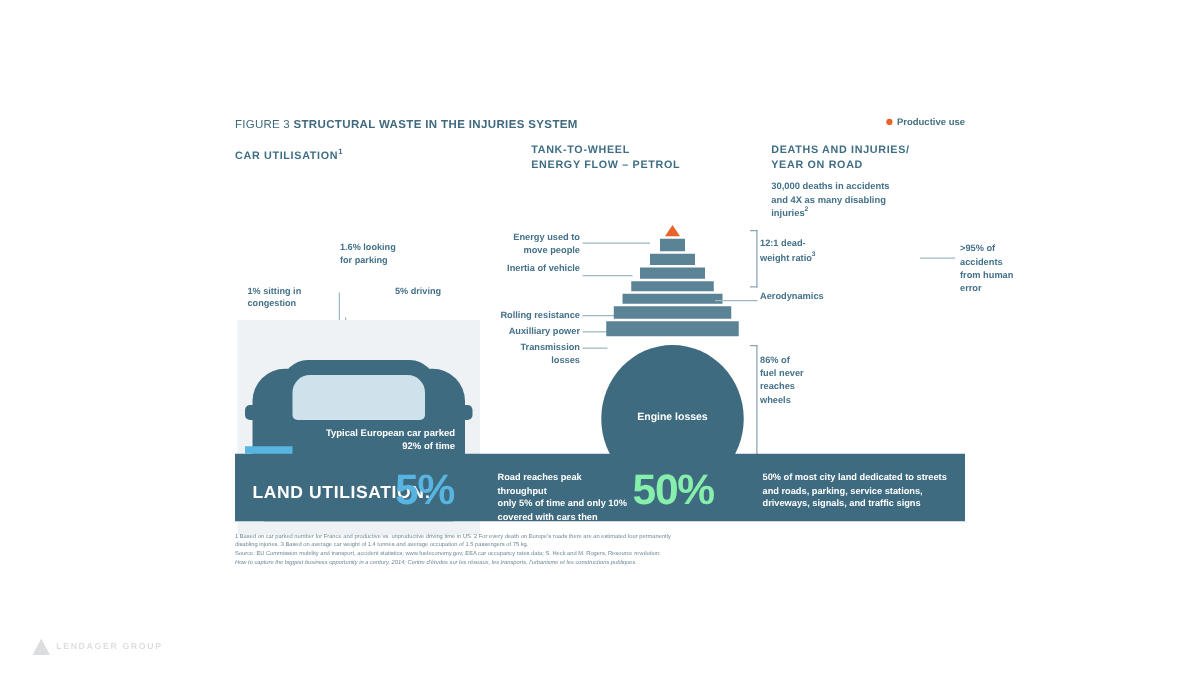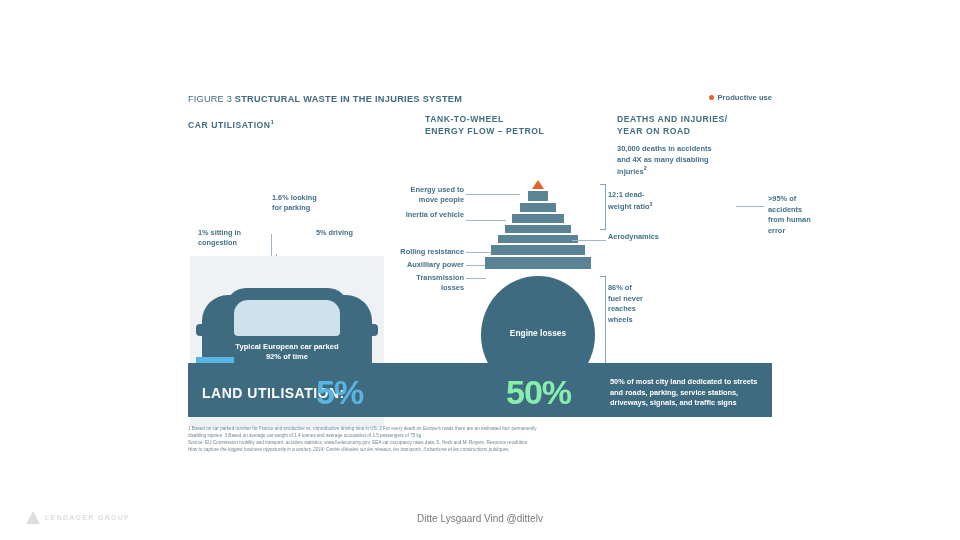--- a/index.html
+++ b/index.html
@@ -168,21 +168,21 @@
     background: #b9c9d4;
     border-radius: 50%;
   }
   #hl-1 { left: 34px;  width: 16px; height: 16px; }
   #hl-2 { left: 56px;  width: 11px; height: 11px; top: 221px; }
   #hl-3 { left: 150px; width: 11px; height: 11px; top: 221px; }
   #hl-4 { left: 166px; width: 16px; height: 16px; }
 
   .car-cap-top, .car-cap-bottom {
     position: absolute;
-    text-align: center;
+    text-align: right;
     font-size: 7.6px;
     font-weight: 700;
     color: #ffffff;
     line-height: 1.35;
     white-space: pre-line;
   }
   .car-cap-top    { left: 30px; top: 194px; width: 154px; }
   .car-cap-bottom { left: 22px; top: 242px; width: 170px; }
 
   
@@ -552,35 +552,37 @@
       <div id="note-human">&gt;95% of
 accidents
 from human
 error</div>
     </div>
 
     <div id="land-band">
       <div id="band-accent"></div>
       <div class="band-title">LAND UTILISATION:</div>
       <div class="big-pct" id="pct-5">5%</div>
+      <div class="band-text" id="txt-5">Road reaches peak throughput
+only 5% of time and only 10%
+covered with cars then</div>
       <div class="big-pct" id="pct-50">50%</div>
       <div class="band-text" id="txt-50">50% of most city land dedicated to streets
 and roads, parking, service stations,
 driveways, signals, and traffic signs</div>
     </div>
 
     <div id="footnotes">
       <div>1 Based on car parked number for France and productive vs. unproductive driving time in US.  2 For every death on Europe's roads there are an estimated four permanently</div>
       <div>disabling injuries. 3 Based on average car weight of 1.4 tonnes and average occupation of 1.5 passengers of 75 kg.</div>
       <div>Source: EU Commission mobility and transport, accident statistics; www.fueleconomy.gov; EEA car occupancy rates data; S. Heck and M. Rogers, Resource revolution:</div>
       <div id="fn-source-title">How to capture the biggest business opportunity in a century, 2014; Centre d'études sur les réseaux, les transports, l'urbanisme et les constructions publiques.</div>
     </div>
 
   </div>
 
   <div id="logo">
     <span class="mark"></span>
     <span class="wordmark">LENDAGER GROUP</span>
   </div>
 
-  <div id="credit">Ditte Lysgaard Vind @dittelv</div>
 
 </div>
 
 </body></html>

